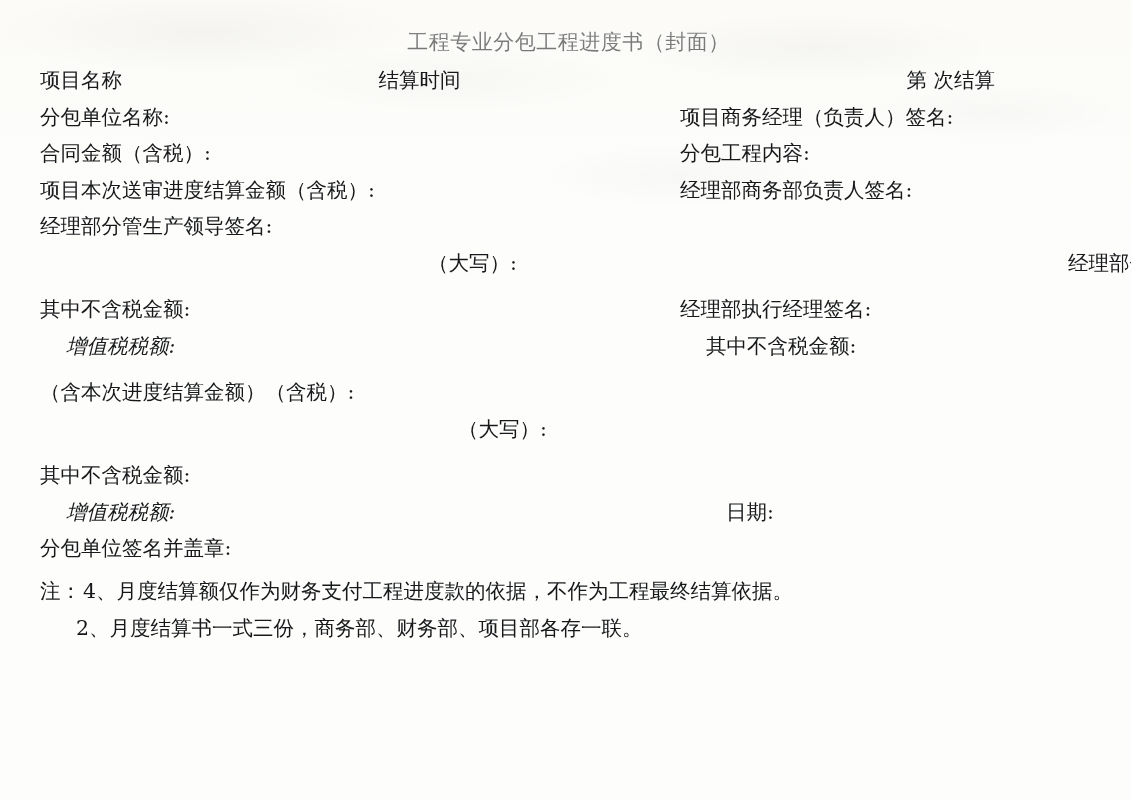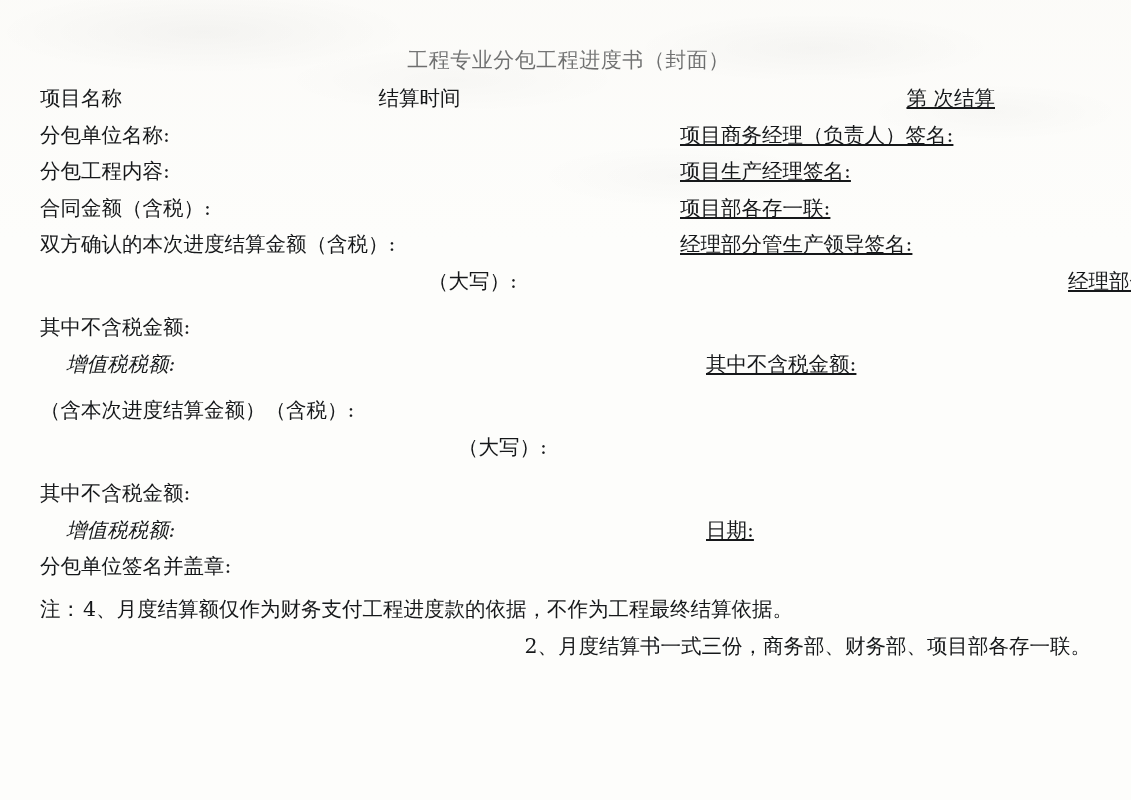--- a/index.html
+++ b/index.html
@@ -13,21 +13,21 @@
     font-family: "DejaVu Serif", "Liberation Serif", serif;
     color: #16181a;
     overflow: hidden;
     position: relative;
   }
   .page {
     position: relative;
     width: 1131px;
     height: 800px;
     box-sizing: border-box;
-    padding: 46px 40px 0 40px;
+    padding: 28px 40px 0 40px;
   }
   
   .paper-noise {
     position: absolute;
     inset: 0;
     pointer-events: none;
     background:
       radial-gradient(ellipse 300px 60px at 18% 4%, rgba(0,0,0,0.030), rgba(0,0,0,0) 70%),
       radial-gradient(ellipse 260px 50px at 72% 6%, rgba(0,0,0,0.026), rgba(0,0,0,0) 70%),
       radial-gradient(ellipse 200px 44px at 60% 22%, rgba(0,0,0,0.020), rgba(0,0,0,0) 72%),
@@ -55,21 +55,20 @@
     height: 36.5px;
   }
   .left-col {
     width: 640px;
     flex: 0 0 640px;
     white-space: nowrap;
   }
   .right-col {
     flex: 1 1 auto;
     white-space: nowrap;
-    text-decoration: underline;
   }
   .indent-1 { padding-left: 26px; font-style: italic; }
   .amount-cn { padding-left: 388px; }
   .amount-cn2 { padding-left: 418px; }
   .header-row .left-col { width: 640px; }
   .seq-cell {
     display: inline-block;
     padding-left: 250px;
     white-space: pre;
   }
@@ -77,24 +76,24 @@
     margin-top: 6px;
     font-size: 20.5px;
     line-height: 1;
   }
   .note-line {
     height: 37px;
     display: flex;
     align-items: baseline;
     white-space: nowrap;
   }
-  .note-line.second { padding-left: 36px; justify-content: flex-end; }
+  .note-line.second { padding-left: 36px; }
   .note-label { padding-right: 2px; }
   .spacer-sm { height: 10px; }
-  .date-cell { padding-left: 0; }
+  .date-cell { padding-left: 0; margin-left: 20px; }
 </style>
 </head>
 <body>
 
 <div class="page">
   <div class="paper-noise"></div>
 
   <div class="title">工程专业分包工程进度书（封面）</div>
 
   <div class="doc-body">
@@ -105,45 +104,45 @@
         <span class="seq-cell">结算时间</span>
       </div>
       <div class="right-col" style="text-align:right; padding-right:96px;">第    次结算</div>
     </div>
 
     <div class="row">
       <div class="left-col">分包单位名称:</div>
       <div class="right-col">项目商务经理（负责人）签名:</div>
     </div>
 
+
     <div class="row">
-      <div class="left-col">分包工程内容:</div>
-      <div class="right-col">项目生产经理签名:</div>
+      <div class="left-col">合同金额（含税）:</div>
+      <div class="right-col">分包工程内容:</div>
     </div>
 
     <div class="row">
-      <div class="left-col">合同金额（含税）:</div>
-      <div class="right-col">项目部各存一联:</div>
+      <div class="left-col">项目本次送审进度结算金额（含税）:</div>
+      <div class="right-col">经理部商务部负责人签名:</div>
     </div>
 
-
     <div class="row">
-      <div class="left-col">双方确认的本次进度结算金额（含税）:</div>
       <div class="right-col">经理部分管生产领导签名:</div>
     </div>
 
     <div class="row">
       <div class="left-col amount-cn">（大写）:</div>
       <div class="right-col">经理部分管商务领导签名:</div>
     </div>
 
     <div class="spacer-sm"></div>
 
     <div class="row">
       <div class="left-col">其中不含税金额:</div>
+      <div class="right-col">经理部执行经理签名:</div>
     </div>
 
     <div class="row">
       <div class="left-col indent-1">增值税税额:</div>
       <div class="right-col">其中不含税金额:</div>
     </div>
 
     <div class="spacer-sm"></div>
 
 

